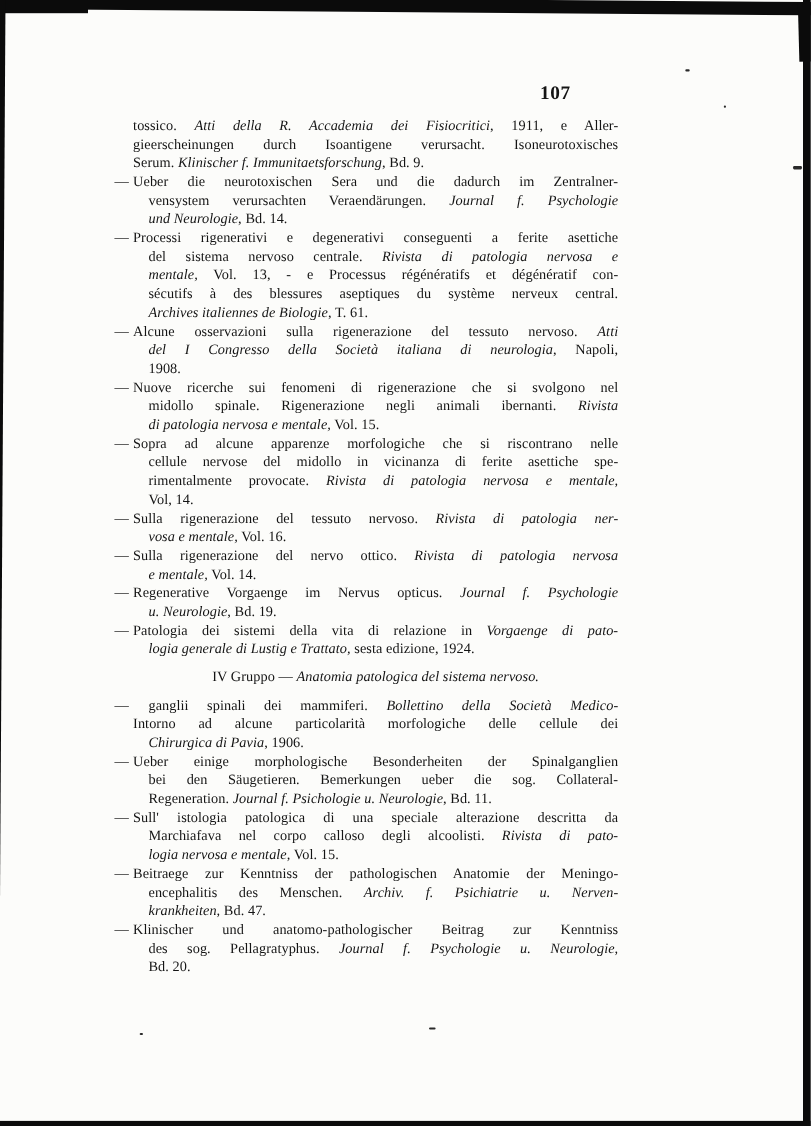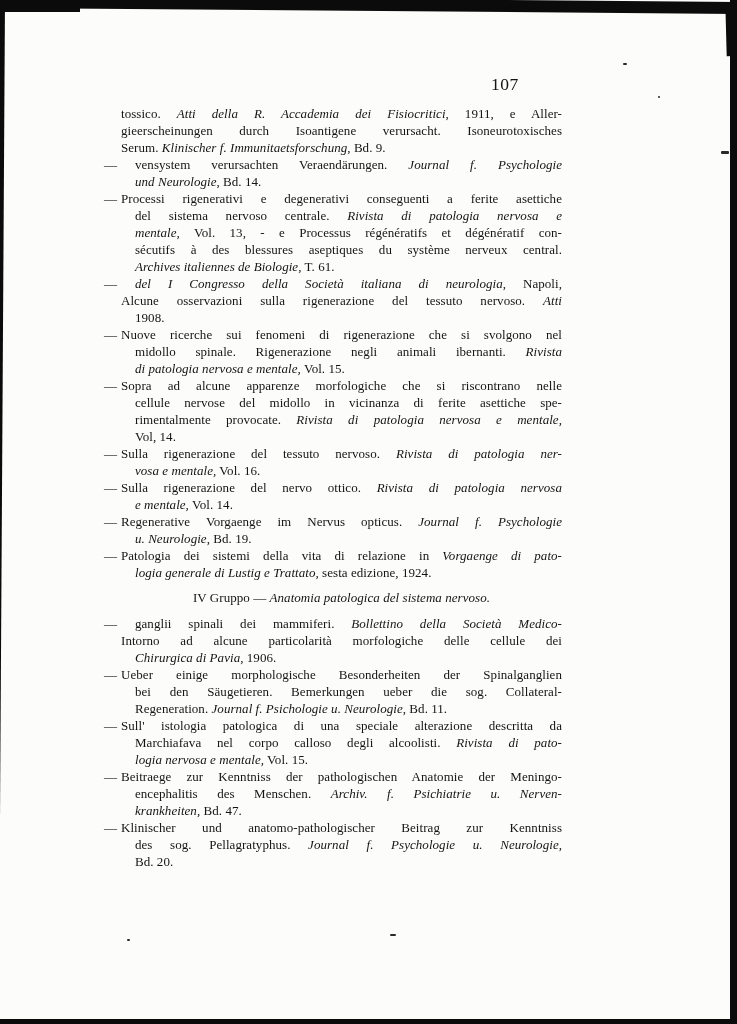--- a/index.html
+++ b/index.html
@@ -25,21 +25,21 @@
   .edge-bottom { left:0; bottom:-1px; width:737px; height:6px; }
   .speck { position:absolute; background:#2a2a2a; border-radius:1px; }
   .speck-1 { left:623px; top:63px; width:4px; height:2px; }
   .speck-2 { left:721px; top:151px; width:8px; height:3px; }
   .speck-3 { left:390px; top:934px; width:6px; height:2px; }
   .speck-4 { left:127px; top:939px; width:3px; height:2px; }
   .speck-5 { left:658px; top:96px; width:2px; height:2px; }
 
   .page-number {
     position:absolute; left:491px; top:74px;
-    font-size:17.5px; font-weight:normal; letter-spacing:0.5px;
+    font-size:17.5px; font-weight:bold; letter-spacing:0.5px;
   }
 
   .content {
     position:absolute; left:121px; top:105px; width:441px;
     font-size:13px; line-height:17px; letter-spacing:0.05px;
   }
   .entry { position:relative; }
   .entry .dash { position:absolute; left:-17px; top:0; }
   .line { text-align:justify; text-align-last:justify; }
   .line.last { text-align-last:left; }
@@ -70,35 +70,36 @@
   <div class="page-number">107</div>
 
   <div class="content">
       <div class="entry nodash">
         <div class="line">tossico. <i>Atti della R. Accademia dei Fisiocritici</i>, 1911, e Aller-</div>
         <div class="line cont">gieerscheinungen durch Isoantigene verursacht. Isoneurotoxisches</div>
         <div class="line cont last">Serum. <i>Klinischer f. Immunitaetsforschung</i>, Bd. 9.</div>
       </div>
       <div class="entry">
         <span class="dash">—</span>
+        <div class="line">Ueber die neurotoxischen Sera und die dadurch im Zentralner-</div>
         <div class="line cont">vensystem verursachten Veraendärungen. <i>Journal f. Psychologie</i></div>
         <div class="line cont last"><i>und Neurologie</i>, Bd. 14.</div>
       </div>
       <div class="entry">
         <span class="dash">—</span>
         <div class="line">Processi rigenerativi e degenerativi conseguenti a ferite asettiche</div>
         <div class="line cont">del sistema nervoso centrale. <i>Rivista di patologia nervosa e</i></div>
         <div class="line cont"><i>mentale,</i> Vol. 13, - e Processus régénératifs et dégénératif con-</div>
         <div class="line cont">sécutifs à des blessures aseptiques du système nerveux central.</div>
         <div class="line cont last"><i>Archives italiennes de Biologie</i>, T. 61.</div>
       </div>
       <div class="entry">
         <span class="dash">—</span>
+        <div class="line">Alcune osservazioni sulla rigenerazione del tessuto nervoso. <i>Atti</i></div>
         <div class="line cont"><i>del I Congresso della Società italiana di neurologia</i>, Napoli,</div>
-        <div class="line">Alcune osservazioni sulla rigenerazione del tessuto nervoso. <i>Atti</i></div>
         <div class="line cont last">1908.</div>
       </div>
       <div class="entry">
         <span class="dash">—</span>
         <div class="line">Nuove ricerche sui fenomeni di rigenerazione che si svolgono nel</div>
         <div class="line cont">midollo spinale. Rigenerazione negli animali ibernanti. <i>Rivista</i></div>
         <div class="line cont last"><i>di patologia nervosa e mentale,</i> Vol. 15.</div>
       </div>
       <div class="entry">
         <span class="dash">—</span>

